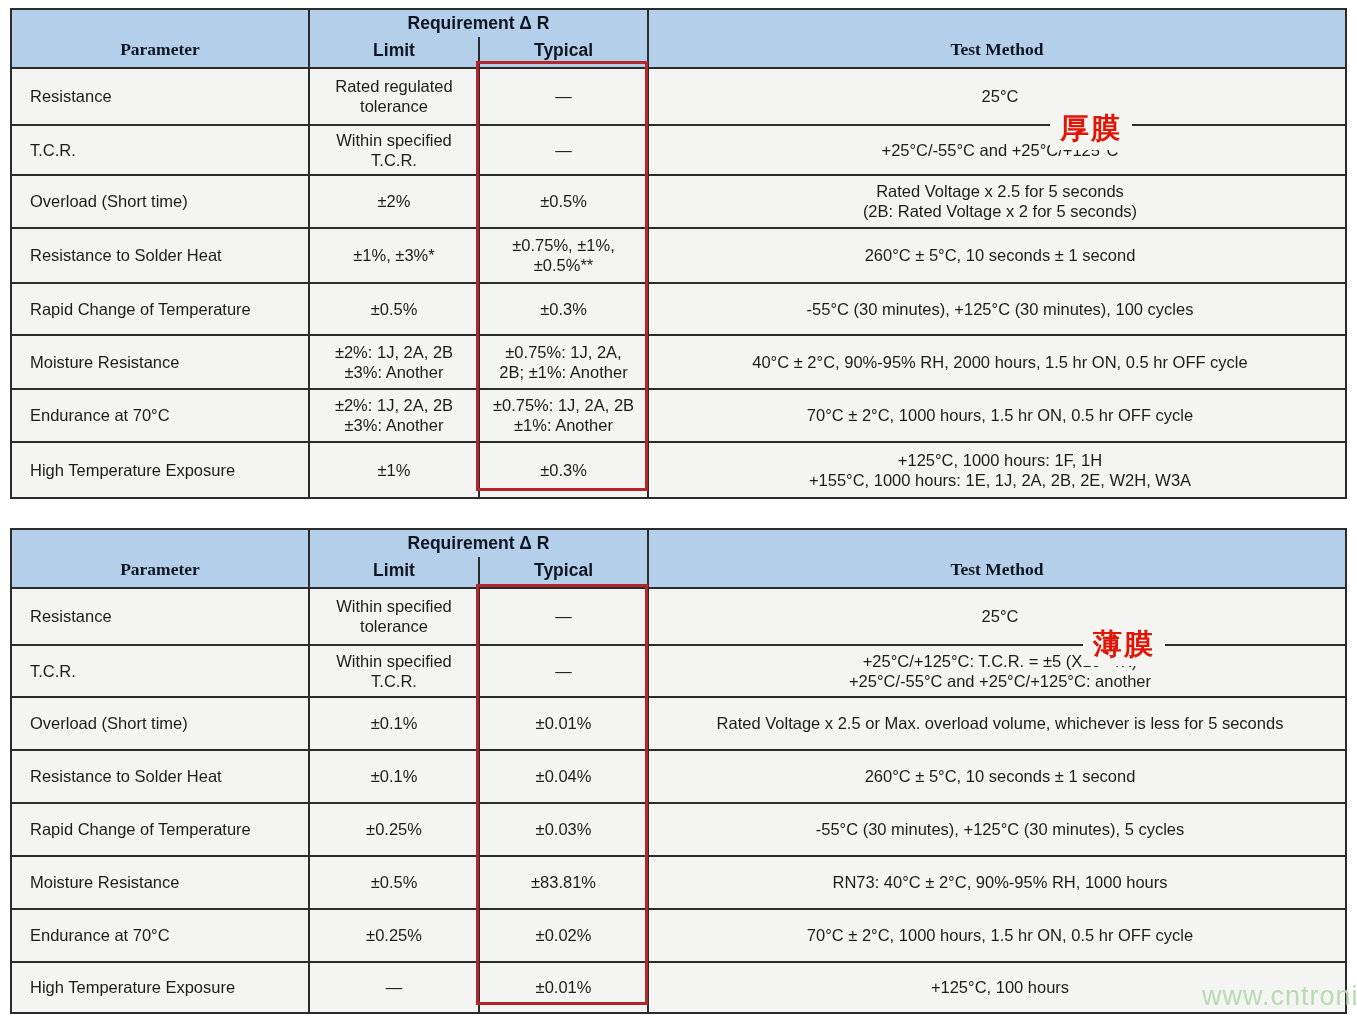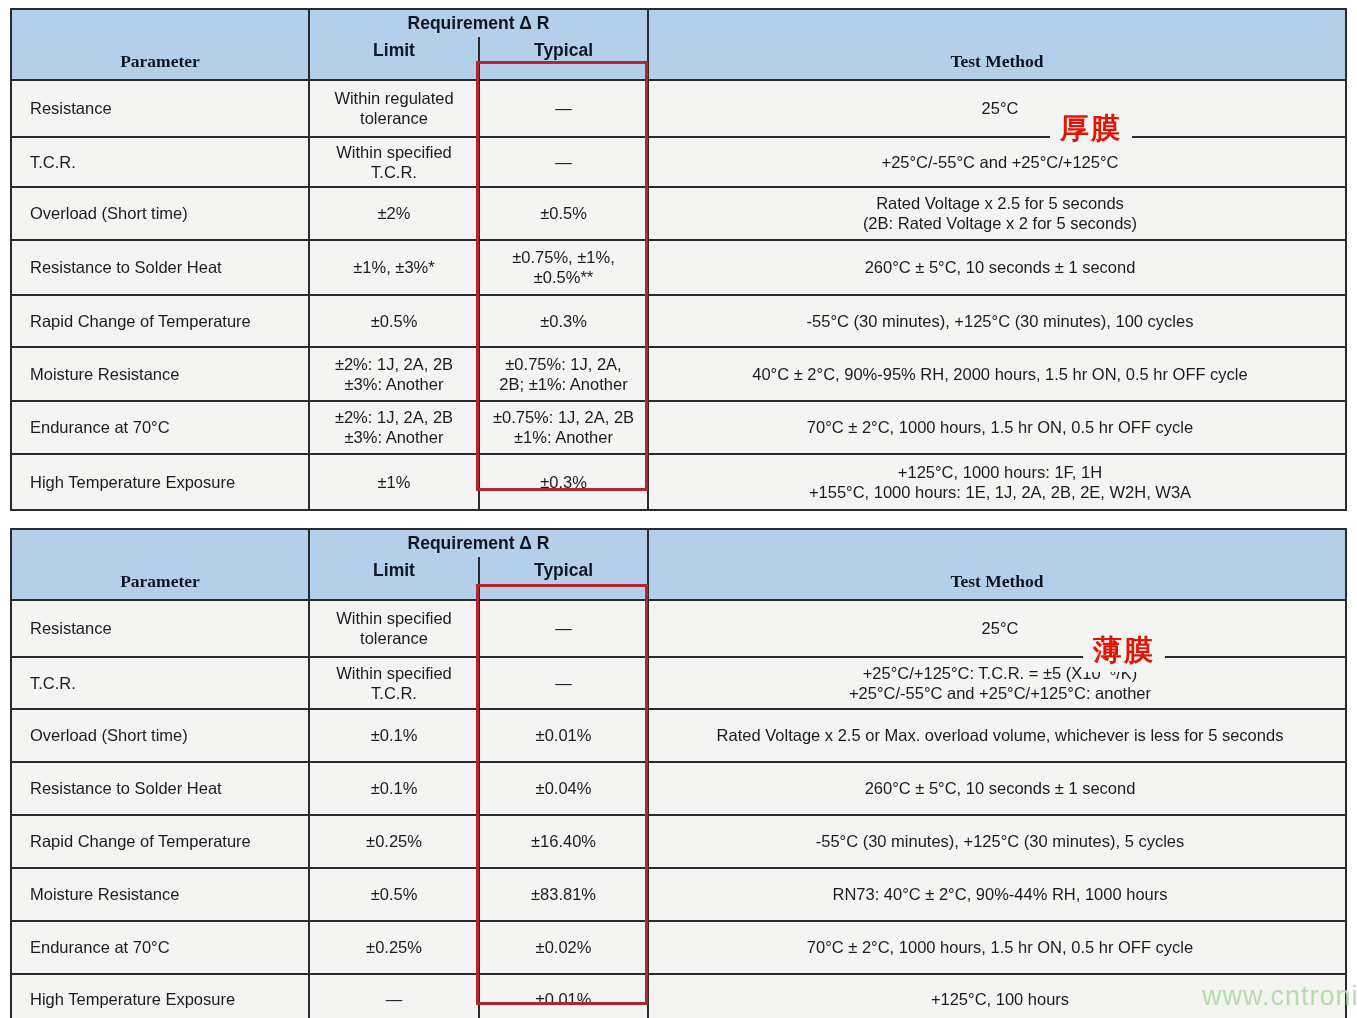--- a/index.html
+++ b/index.html
@@ -30,42 +30,42 @@
     padding:3px 6px;
     vertical-align:middle;
     background:var(--cell-bg);
   }
   thead th{
     background:var(--header-blue);
     font-weight:bold;font-size:17.5px;color:#101522;
   }
   th.hdr-corner,th.hdr-method{vertical-align:bottom;padding-bottom:6px;font-family:Liberation Serif, serif;}
   th.hdr-req{border-bottom:none;height:27px;vertical-align:top;padding-top:3px;}
-  th.hdr-sub{border-top:none;height:28px;vertical-align:bottom;padding-bottom:17px;}
+  th.hdr-sub{border-top:none;height:28px;vertical-align:bottom;padding-bottom:5px;}
   th.hdr-limit{border-right:2px solid var(--border-dark);}
   td.c-param{text-align:left;padding-left:18px;}
   td.c-limit,td.c-typical{text-align:center;white-space:pre-line;}
   td.c-method{text-align:center;padding-left:12px;white-space:pre-line;}
   .red-box{
     position:absolute;border:3px solid var(--red-box);
     width:172px;left:466px;pointer-events:none;z-index:5;
   }
   #t1-redbox{top:53px;height:430px;}
   #t2-redbox{top:56px;height:421px;}
   .cn-label{
     position:absolute;z-index:6;
     color:var(--annotation-red);
     font-weight:bold;font-size:29px;line-height:32px;
     background:var(--cell-bg);
     padding:2px 10px 6px 10px;
     letter-spacing:2px;
     margin-top:28px;
   }
   #t1-label{left:1040px;top:74px;}
-  #t2-label{left:1073px;top:76px;}
+  #t2-label{left:1073px;top:70px;}
   .watermark{
     position:absolute;left:1202px;top:981px;z-index:9;
     color:var(--watermark-green);font-size:27px;letter-spacing:1px;
     background:transparent;
     text-align:right;
   }
 </style>
 </head>
 <body>
 
@@ -84,21 +84,21 @@
         <th rowspan="2" class="hdr-method">Test Method</th>
       </tr>
       <tr style="height:28px">
         <th class="hdr-sub hdr-limit">Limit</th>
         <th class="hdr-sub">Typical</th>
       </tr>
     </thead>
     <tbody>
       <tr style="height:57px">
         <td class="c-param">Resistance</td>
-        <td class="c-limit">Within regulated tolerance</td>
+        <td class="c-limit">Rated regulated tolerance</td>
         <td class="c-typical">—</td>
         <td class="c-method">25°C</td>
       </tr>
       <tr style="height:50px">
         <td class="c-param">T.C.R.</td>
         <td class="c-limit">Within specified T.C.R.</td>
         <td class="c-typical">—</td>
         <td class="c-method">+25°C/-55°C and +25°C/+125°C</td>
       </tr>
       <tr style="height:53px">
@@ -191,28 +191,28 @@
       </tr>
       <tr style="height:53px">
         <td class="c-param">Resistance to Solder Heat</td>
         <td class="c-limit">±0.1%</td>
         <td class="c-typical">±0.04%</td>
         <td class="c-method">260°C ± 5°C, 10 seconds ± 1 second</td>
       </tr>
       <tr style="height:53px">
         <td class="c-param">Rapid Change of Temperature</td>
         <td class="c-limit">±0.25%</td>
-        <td class="c-typical">±16.40%</td>
+        <td class="c-typical">±0.03%</td>
         <td class="c-method">-55°C (30 minutes), +125°C (30 minutes), 5 cycles</td>
       </tr>
       <tr style="height:53px">
         <td class="c-param">Moisture Resistance</td>
         <td class="c-limit">±0.5%</td>
         <td class="c-typical">±83.81%</td>
-        <td class="c-method">RN73: 40°C ± 2°C, 90%-44% RH, 1000 hours</td>
+        <td class="c-method">RN73: 40°C ± 2°C, 90%-95% RH, 1000 hours</td>
       </tr>
       <tr style="height:53px">
         <td class="c-param">Endurance at 70°C</td>
         <td class="c-limit">±0.25%</td>
         <td class="c-typical">±0.02%</td>
         <td class="c-method">70°C ± 2°C, 1000 hours, 1.5 hr ON, 0.5 hr OFF cycle</td>
       </tr>
       <tr style="height:51px">
         <td class="c-param">High Temperature Exposure</td>
         <td class="c-limit">—</td>

